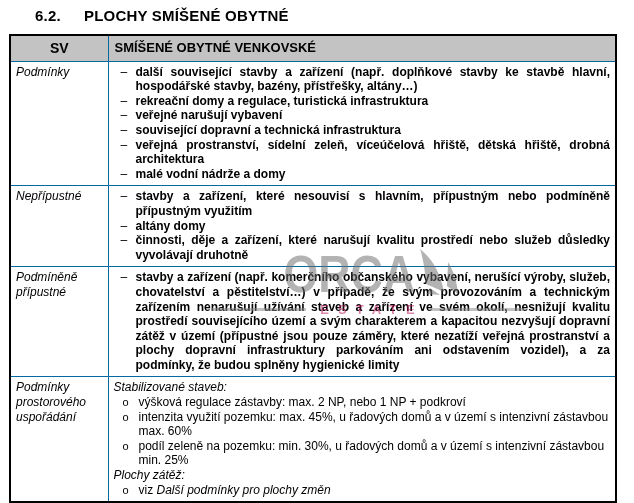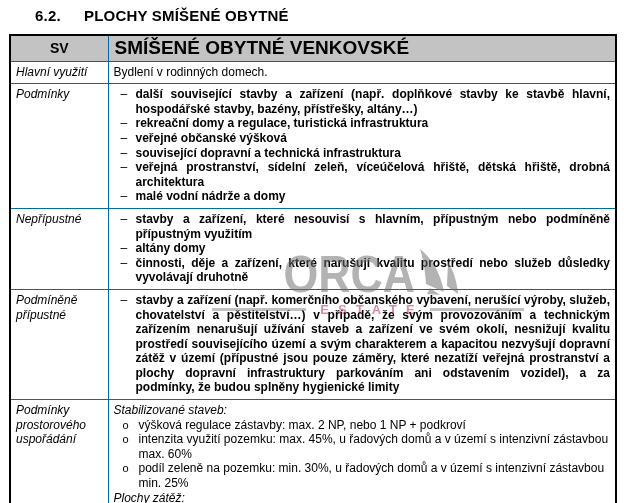--- a/index.html
+++ b/index.html
@@ -31,21 +31,21 @@
   td {
     border:1px solid #0369a1;
     vertical-align:top;
     padding:3px 5px 4px 5px;
     line-height:14.6px;
     margin-left:19px;
   }
   tr.head td {
     background:#c3c3c3;
     font-weight:bold;
-    font-size:19px;
+    font-size:13px;
     padding:5px 6px;
   }
   tr.head td.code { text-align:center; font-size:14px; }
   td.label { font-style:italic; padding-left:5px; }
 
   .plain-text { display:block; }
 
   .dash-item { display:flex; margin:0; }
   .dash-item .marker { flex:none; width:22px; padding-left:7px; }
   .dash-item .itxt { flex:1; text-align:justify;font-weight:bold; }
@@ -89,40 +89,34 @@
 <table class="zoning">
   <colgroup>
       <col class="c1">
       <col class="c2">
     </colgroup>
   <tbody>
     <tr class="head">
       <td class="code">SV</td>
       <td>SMÍŠENÉ OBYTNÉ VENKOVSKÉ</td>
     </tr>
-  <tr>
-        <td class="label"><span>Hlavní využití</span></td>
-        <td class="content">
-          <span class="plain-text">Bydlení v rodinných domech.</span>
-        </td>
-      </tr>
       <tr>
         <td class="label"><span>Podmínky</span></td>
         <td class="content">
           <div class="dash-item">
             <span class="marker">–</span>
             <span class="itxt">další související stavby a zařízení (např. doplňkové stavby ke stavbě hlavní, hospodářské stavby, bazény, přístřešky, altány…)</span>
           </div>
           <div class="dash-item">
             <span class="marker">–</span>
             <span class="itxt">rekreační domy a regulace, turistická infrastruktura</span>
           </div>
           <div class="dash-item">
             <span class="marker">–</span>
-            <span class="itxt">veřejné občanské výšková</span>
+            <span class="itxt">veřejné narušují vybavení</span>
           </div>
           <div class="dash-item">
             <span class="marker">–</span>
             <span class="itxt">související dopravní a technická infrastruktura</span>
           </div>
           <div class="dash-item">
             <span class="marker">–</span>
             <span class="itxt">veřejná prostranství, sídelní zeleň, víceúčelová hřiště, dětská hřiště, drobná architektura</span>
           </div>
           <div class="dash-item">

